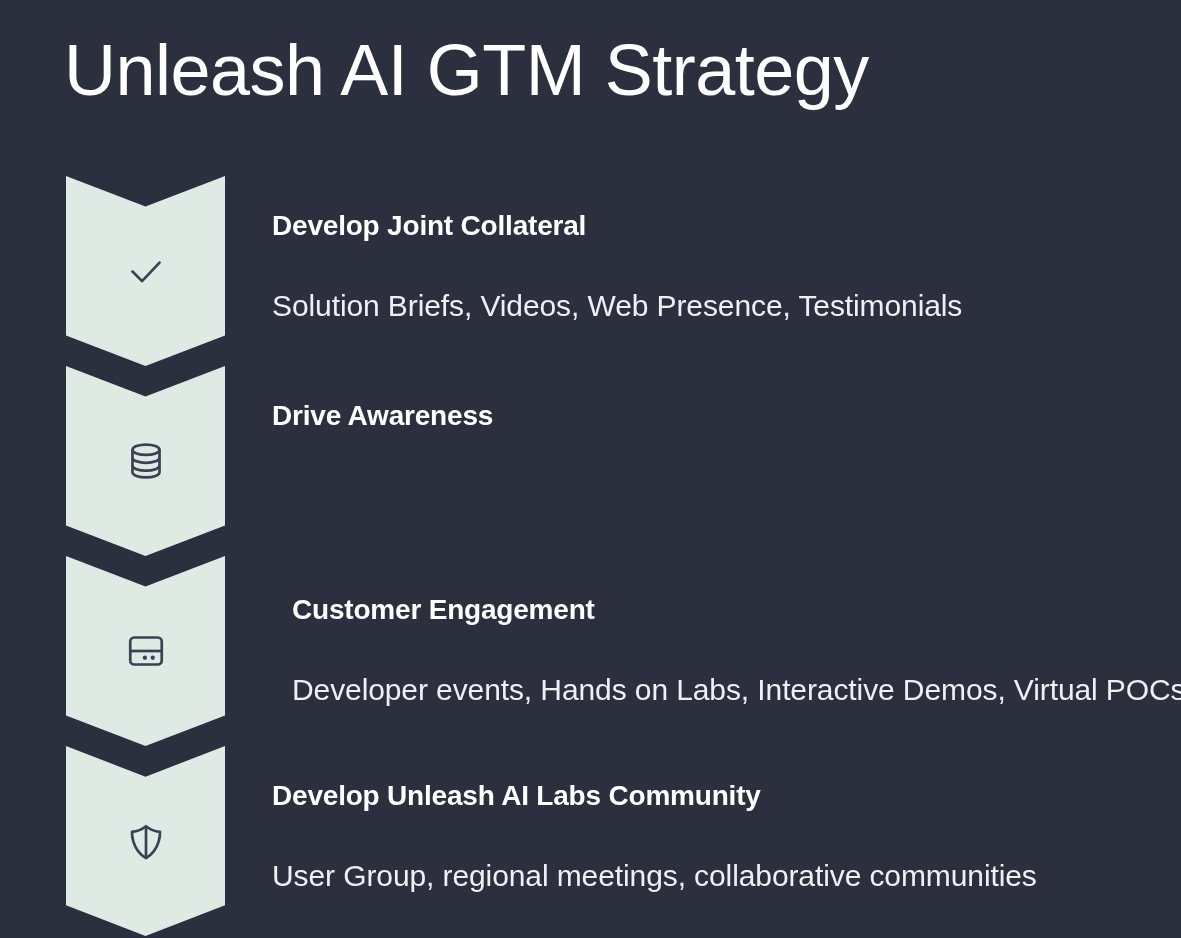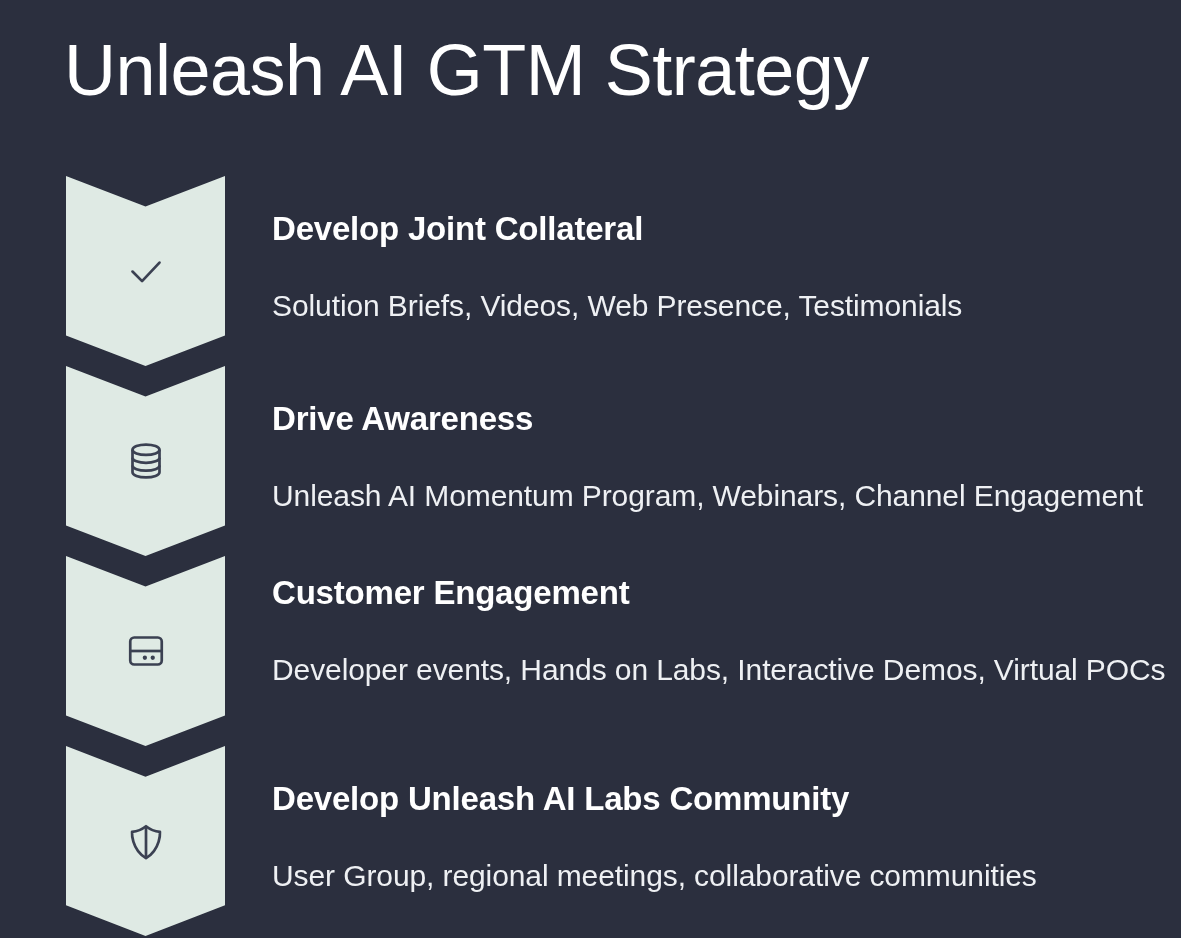--- a/index.html
+++ b/index.html
@@ -93,28 +93,28 @@
     width: 890px;
   }
   .step-text-row {
     position: absolute;
     left: 0;
     width: 890px;
     height: 190px;
   }
   .step-text-row.row-1 { top: 0px; }
   .step-text-row.row-2 { top: 190px; }
-  .step-text-row.row-3 { top: 364px; }
+  .step-text-row.row-3 { top: 384px; margin-left: 20px; }
   .step-text-row.row-4 { top: 570px; }
 
   .step-heading {
     position: absolute;
     left: 0;
     top: 34px;
-    font-size: 33px;
+    font-size: 28px;
     font-weight: 700;
     color: #ffffff;
     white-space: nowrap;
     letter-spacing: -0.2px;
   }
   .step-subtext {
     position: absolute;
     left: 0;
     top: 113px;
     font-size: 30px;
@@ -180,21 +180,20 @@
 
   <div id="steps-text">
 
     <div class="step-text-row row-1">
       <div class="step-heading">Develop Joint Collateral</div>
       <div class="step-subtext">Solution Briefs, Videos, Web Presence, Testimonials</div>
     </div>
 
     <div class="step-text-row row-2">
       <div class="step-heading">Drive Awareness</div>
-      <div class="step-subtext">Unleash AI Momentum Program, Webinars, Channel Engagement</div>
     </div>
 
     <div class="step-text-row row-3">
       <div class="step-heading">Customer Engagement</div>
       <div class="step-subtext">Developer events, Hands on Labs, Interactive Demos, Virtual POCs</div>
     </div>
 
     <div class="step-text-row row-4">
       <div class="step-heading">Develop Unleash AI Labs Community</div>
       <div class="step-subtext">User Group, regional meetings, collaborative communities</div>

